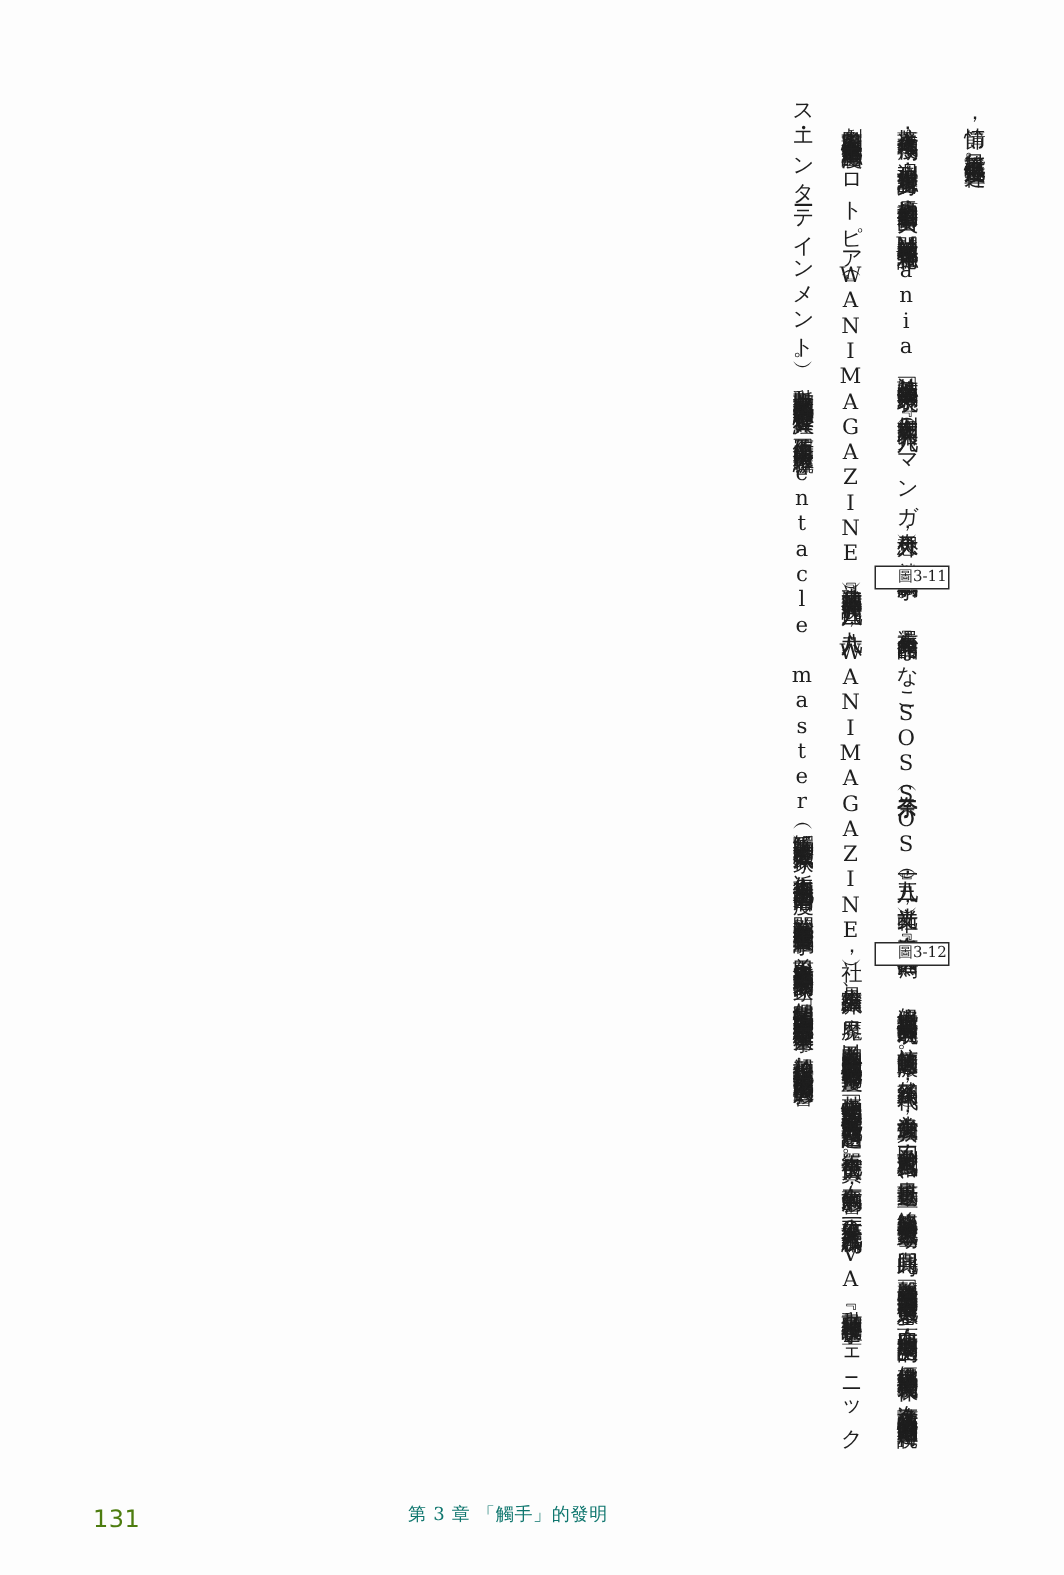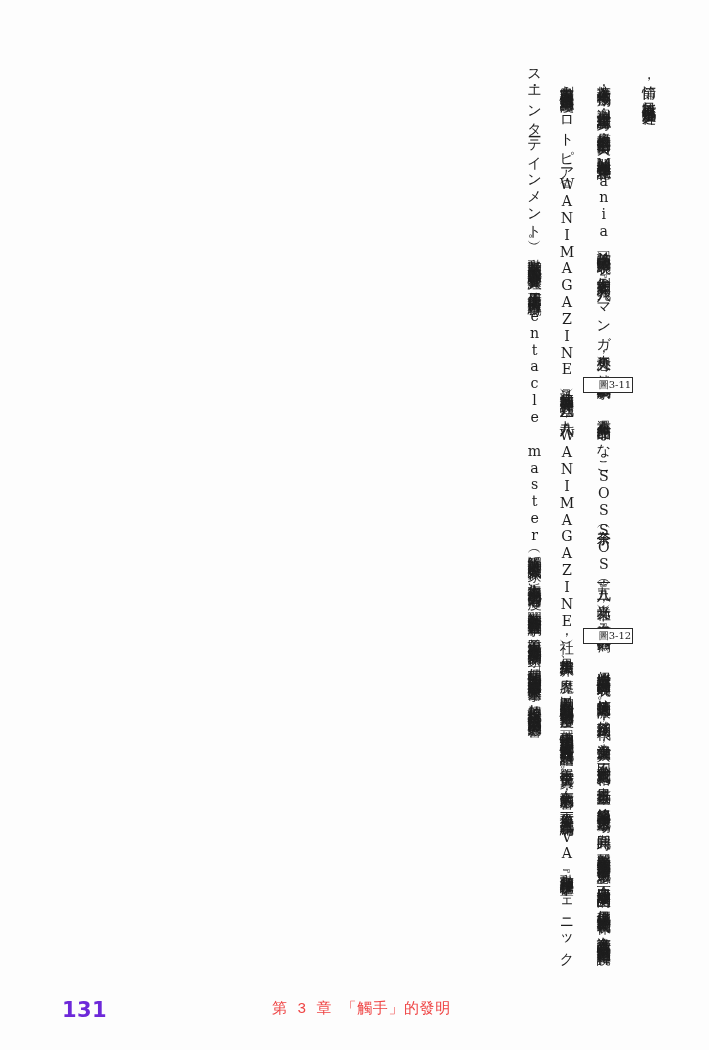--- a/index.html
+++ b/index.html
@@ -72,34 +72,33 @@
     left: 0;
     right: 0;
     bottom: 28px;
     height: 30px;
   }
   .page-number {
     position: absolute;
     left: 62px;
     bottom: 0;
     font-family: "DejaVu Sans", "Liberation Sans", sans-serif;
-    font-size: 21px;
-    font-weight: bold;
+    font-size: 16px;
+    font-weight: normal;
     letter-spacing: 0.02em;
-    color: #6d28d9;
+    color: #4d7c0f;
   }
   .chapter-label {
     position: absolute;
     left: 272px;
     bottom: 4px;
-    font-size: 15px;
+    font-size: 12px;
     letter-spacing: 0.04em;
-    color: #ef4444;
+    color: #0f766e;
     white-space: nowrap;
-    font-family: Liberation Mono, monospace;
   }
 </style>
 </head>
 <body>
 
 <div class="page">
 
   <div class="body-text">
 
     <p>情節，只能說真不愧是漫畫之神。</p>

